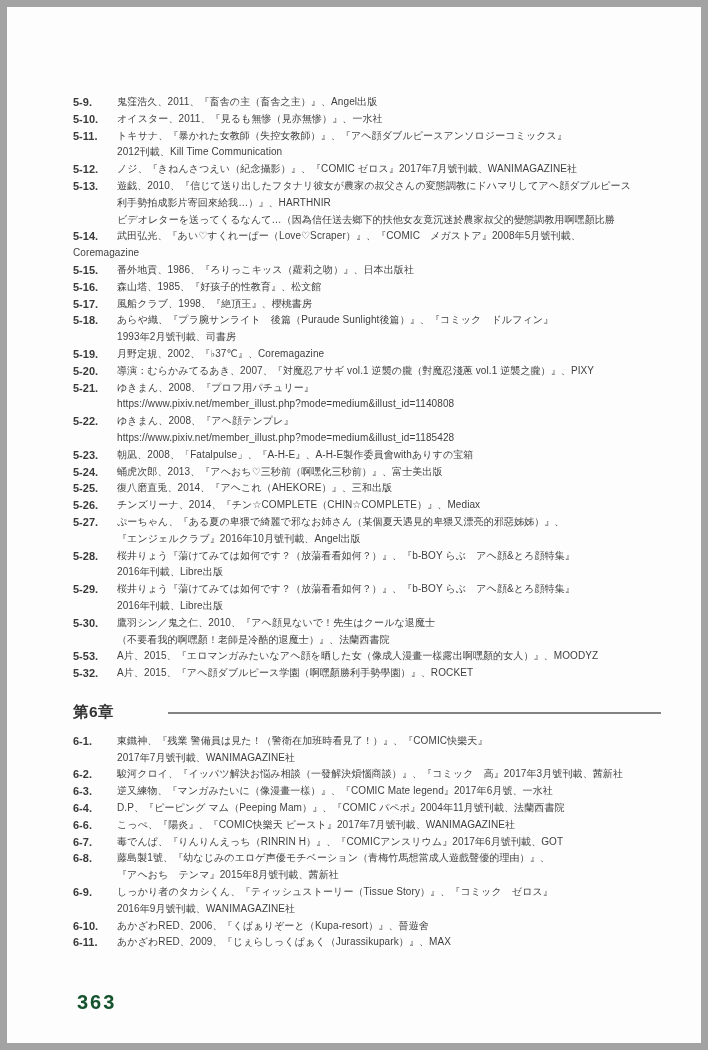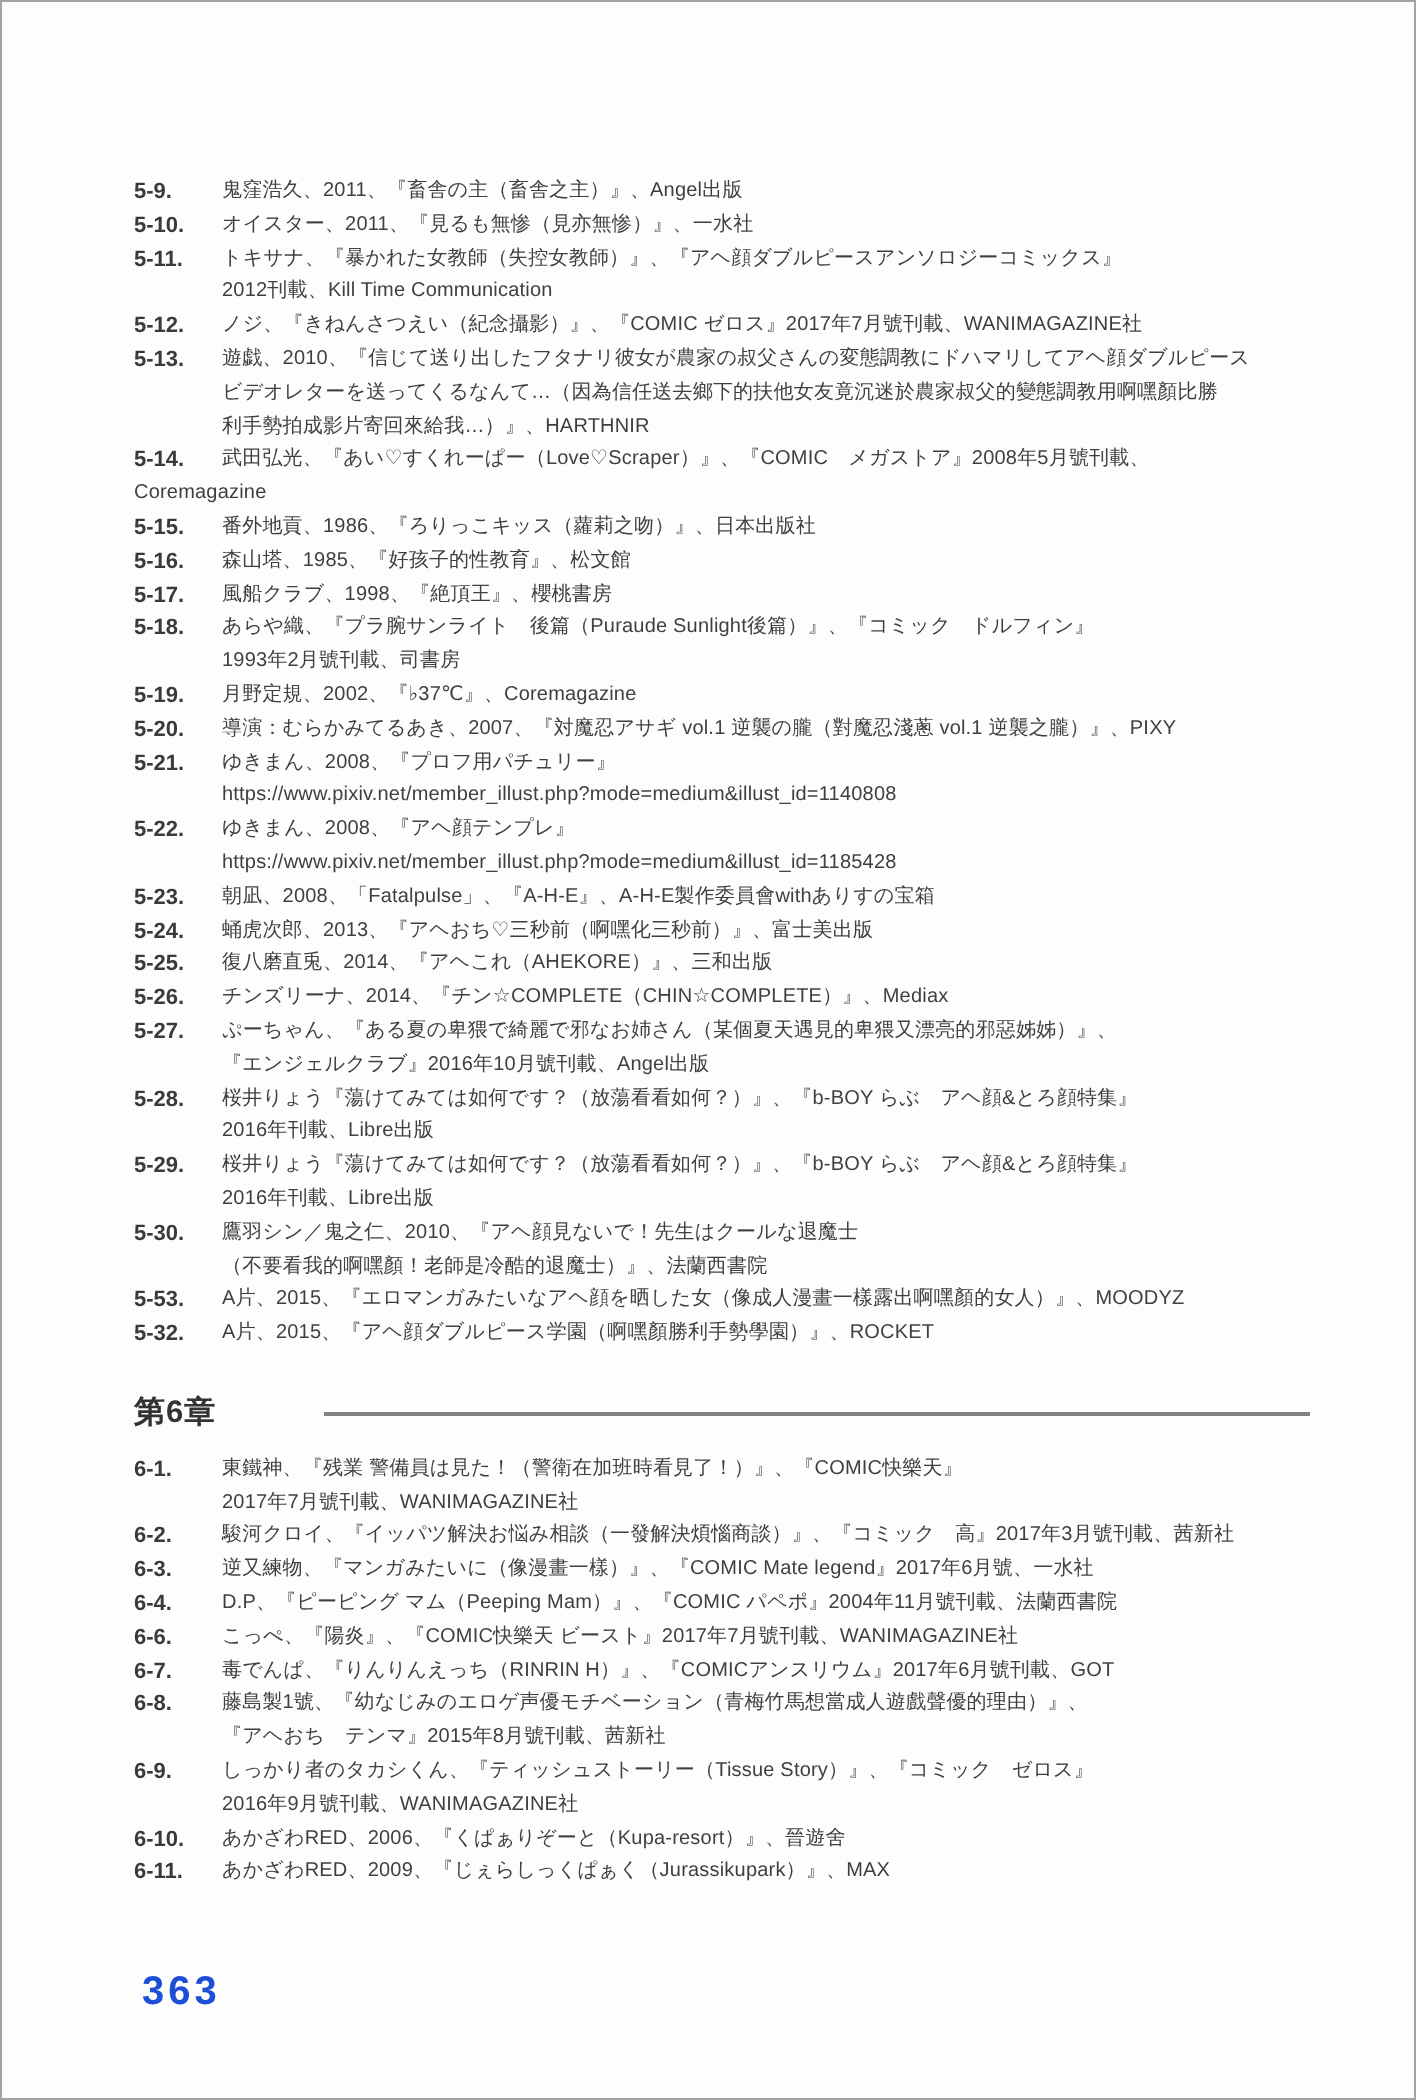--- a/index.html
+++ b/index.html
@@ -2,21 +2,21 @@
 <html><head>
 <meta charset="utf-8">
 <style>
   html, body { margin: 0; padding: 0; background: #ffffff; }
   .page {
     position: relative;
     width: 708px;
     height: 1050px;
     box-sizing: border-box;
     background: #fdfdfd;
-    border: 1px solid #a3a3a3;
+    border: 7px solid #a3a3a3;
     font-family: "Liberation Sans", "DejaVu Sans", sans-serif;
     color: #3f3f3f;
     overflow: hidden;
   }
   .content {
     position: absolute;
     left: 66px;
     top: 87px;
     width: 588px;
   }
@@ -55,21 +55,21 @@
     height: 2px;
     background: #828282;
     margin-left: 12px;
   }
   .page-number {
     position: absolute;
     left: 70px;
     top: 984px;
     font-size: 20px;
     font-weight: bold;
-    color: #1d4ed8;
+    color: #14532d;
     letter-spacing: 2px;
   }
 </style>
 </head>
 <body>
 
 <div class="page">
   <div class="content">
       <div class="entry">
         <span class="num">5-9.</span>
@@ -84,22 +84,22 @@
         <div class="line">トキサナ、『暴かれた女教師（失控女教師）』、『アヘ顔ダブルピースアンソロジーコミックス』</div>
         <div class="line">2012刊載、Kill Time Communication</div>
       </div>
       <div class="entry">
         <span class="num">5-12.</span>
         <div class="line">ノジ、『きねんさつえい（紀念攝影）』、『COMIC ゼロス』2017年7月號刊載、WANIMAGAZINE社</div>
       </div>
       <div class="entry">
         <span class="num">5-13.</span>
         <div class="line">遊戯、2010、『信じて送り出したフタナリ彼女が農家の叔父さんの変態調教にドハマリしてアヘ顔ダブルピース</div>
+        <div class="line">利手勢拍成影片寄回來給我…）』、HARTHNIR</div>
         <div class="line">ビデオレターを送ってくるなんて…（因為信任送去鄉下的扶他女友竟沉迷於農家叔父的變態調教用啊嘿顏比勝</div>
-        <div class="line">利手勢拍成影片寄回來給我…）』、HARTHNIR</div>
       </div>
       <div class="entry">
         <span class="num">5-14.</span>
         <div class="line">武田弘光、『あい♡すくれーぱー（Love♡Scraper）』、『COMIC　メガストア』2008年5月號刊載、</div>
         <div class="line flush">Coremagazine</div>
       </div>
       <div class="entry">
         <span class="num">5-15.</span>
         <div class="line">番外地貢、1986、『ろりっこキッス（蘿莉之吻）』、日本出版社</div>
       </div>

